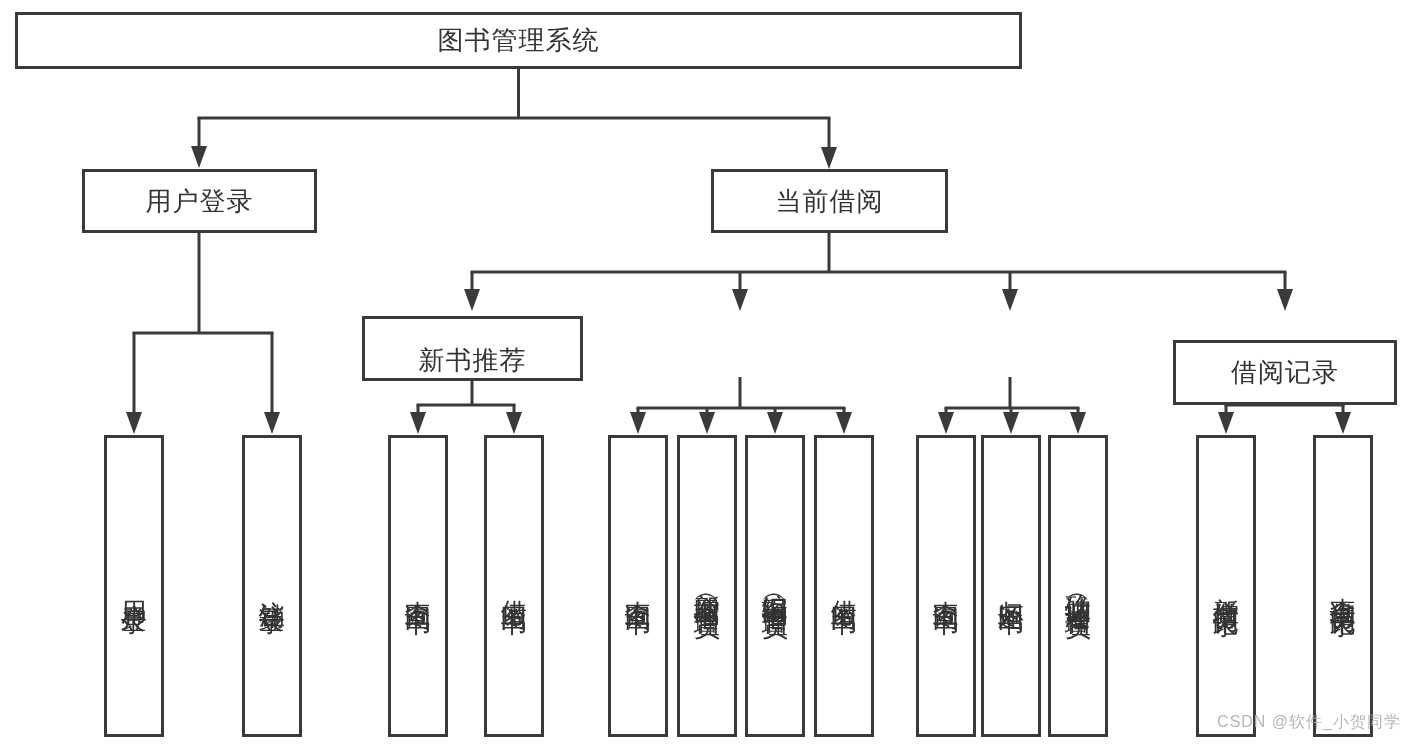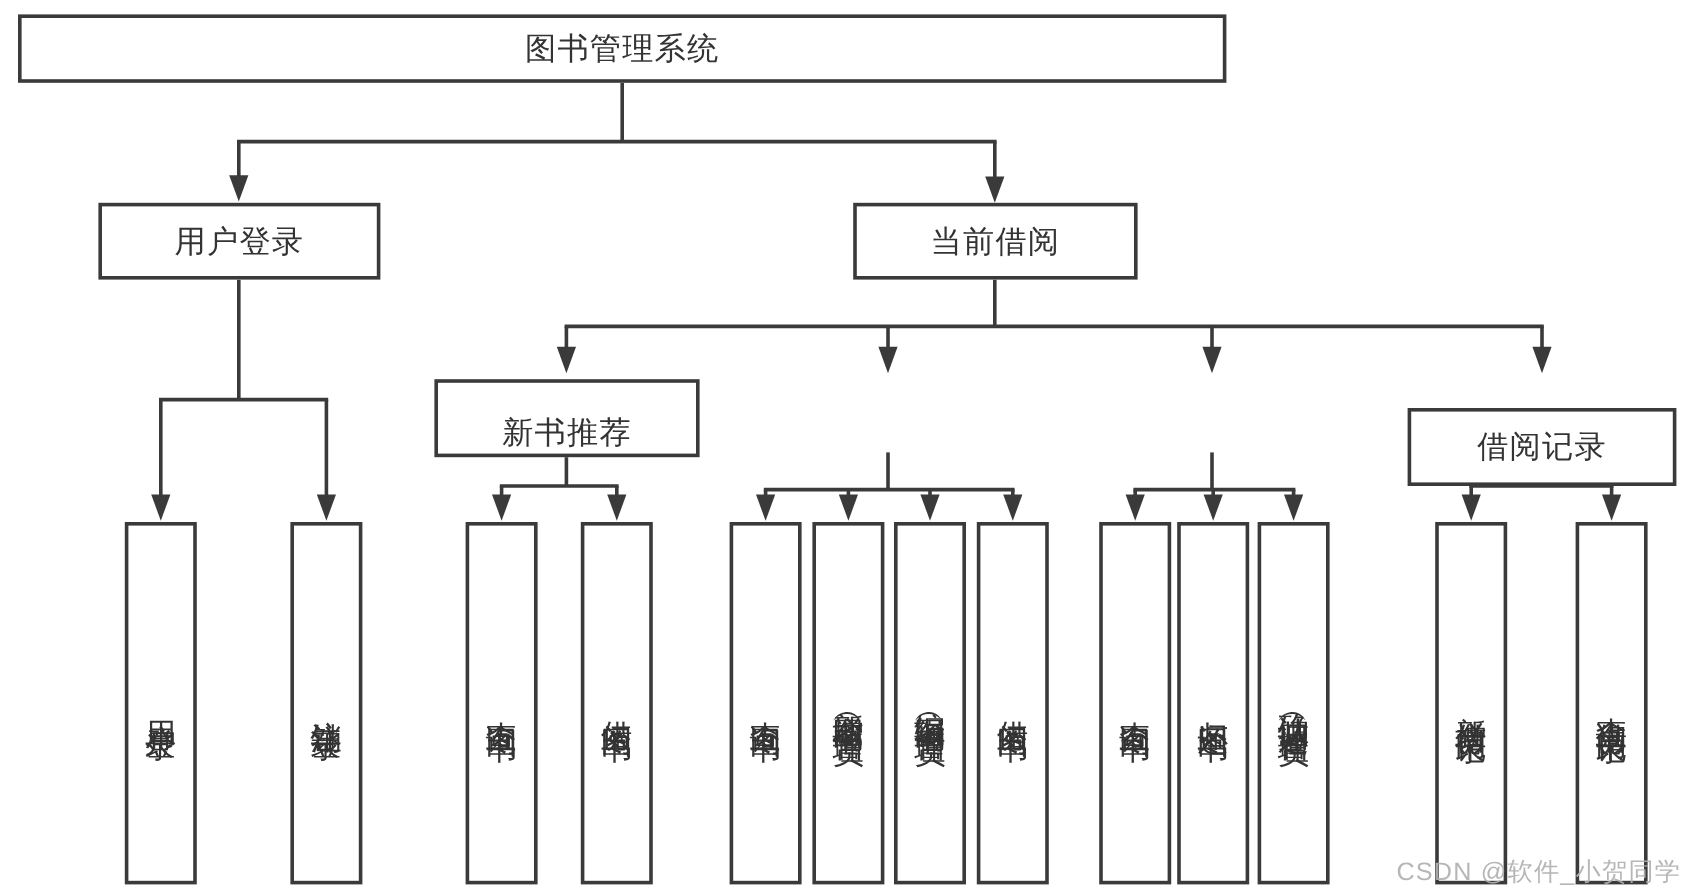--- a/index.html
+++ b/index.html
@@ -42,21 +42,21 @@
     text-orientation: mixed;
     letter-spacing: 3px;
     line-height: 1.1;
     white-space: nowrap;
   }
   .watermark {
     position: absolute;
     right: 4px;
     top: 712px;
     z-index: 5;
-    font-size: 21px;
+    font-size: 16px;
     letter-spacing: 1px;
     color: var(--watermark, #b0b0b0);
     opacity: 0.92;
     white-space: nowrap;
   }
 </style>
 </head>
 <body>
 
 <div id="diagram-root" style="--line: #3a3a3a; --text: #333333; --box-fill: #ffffff; --watermark: #b0b0b0; --bg: #ffffff;">

